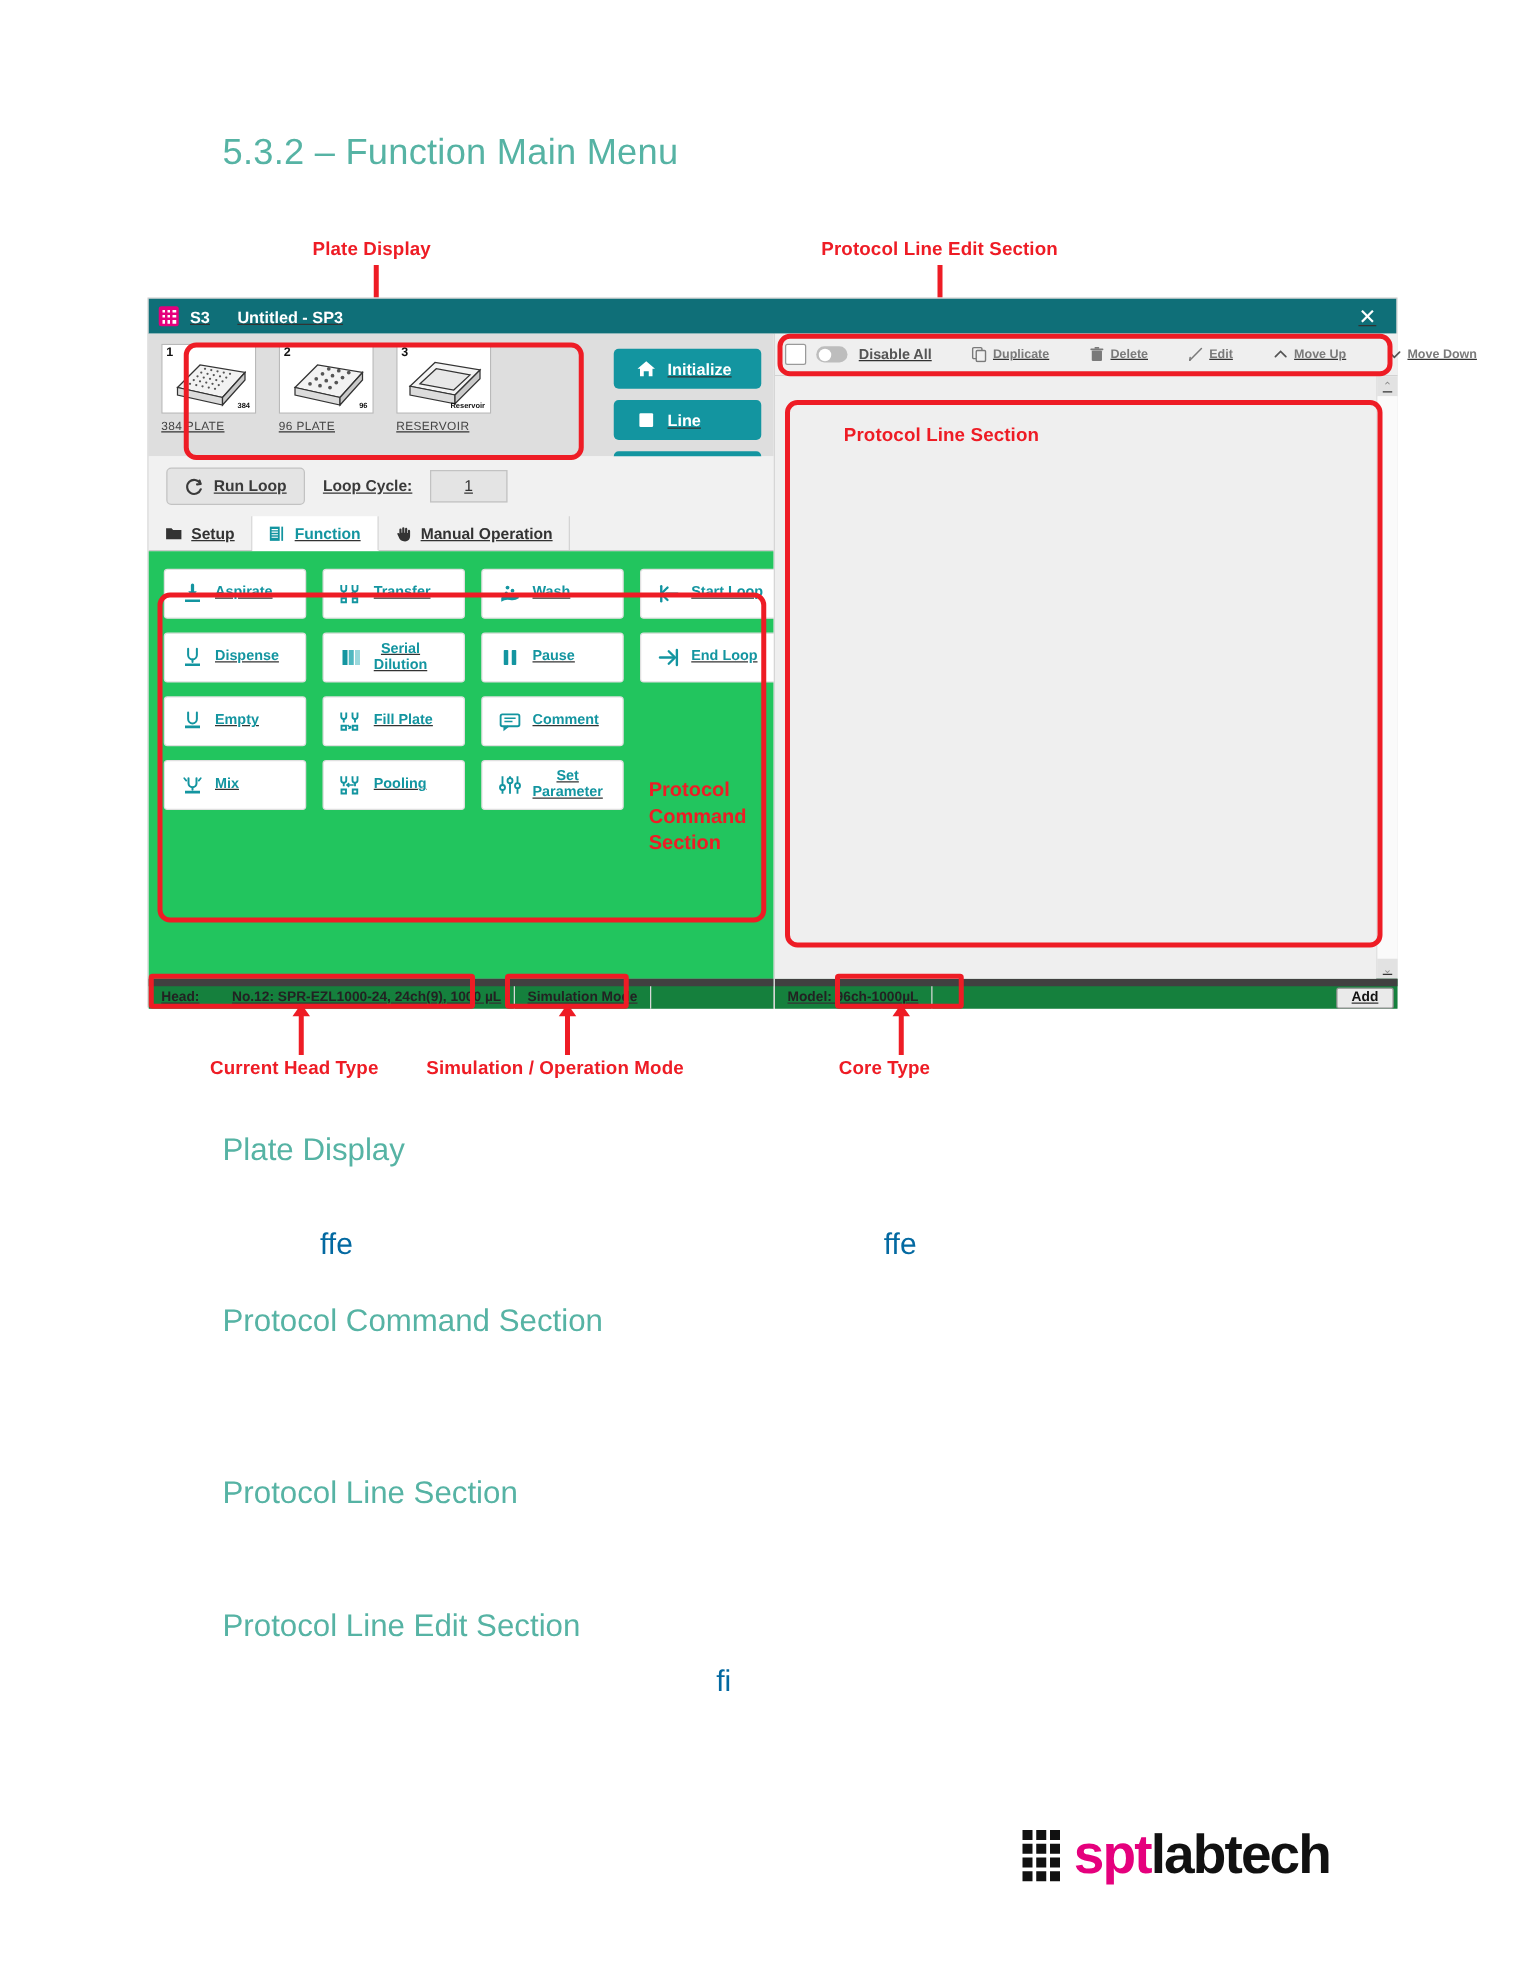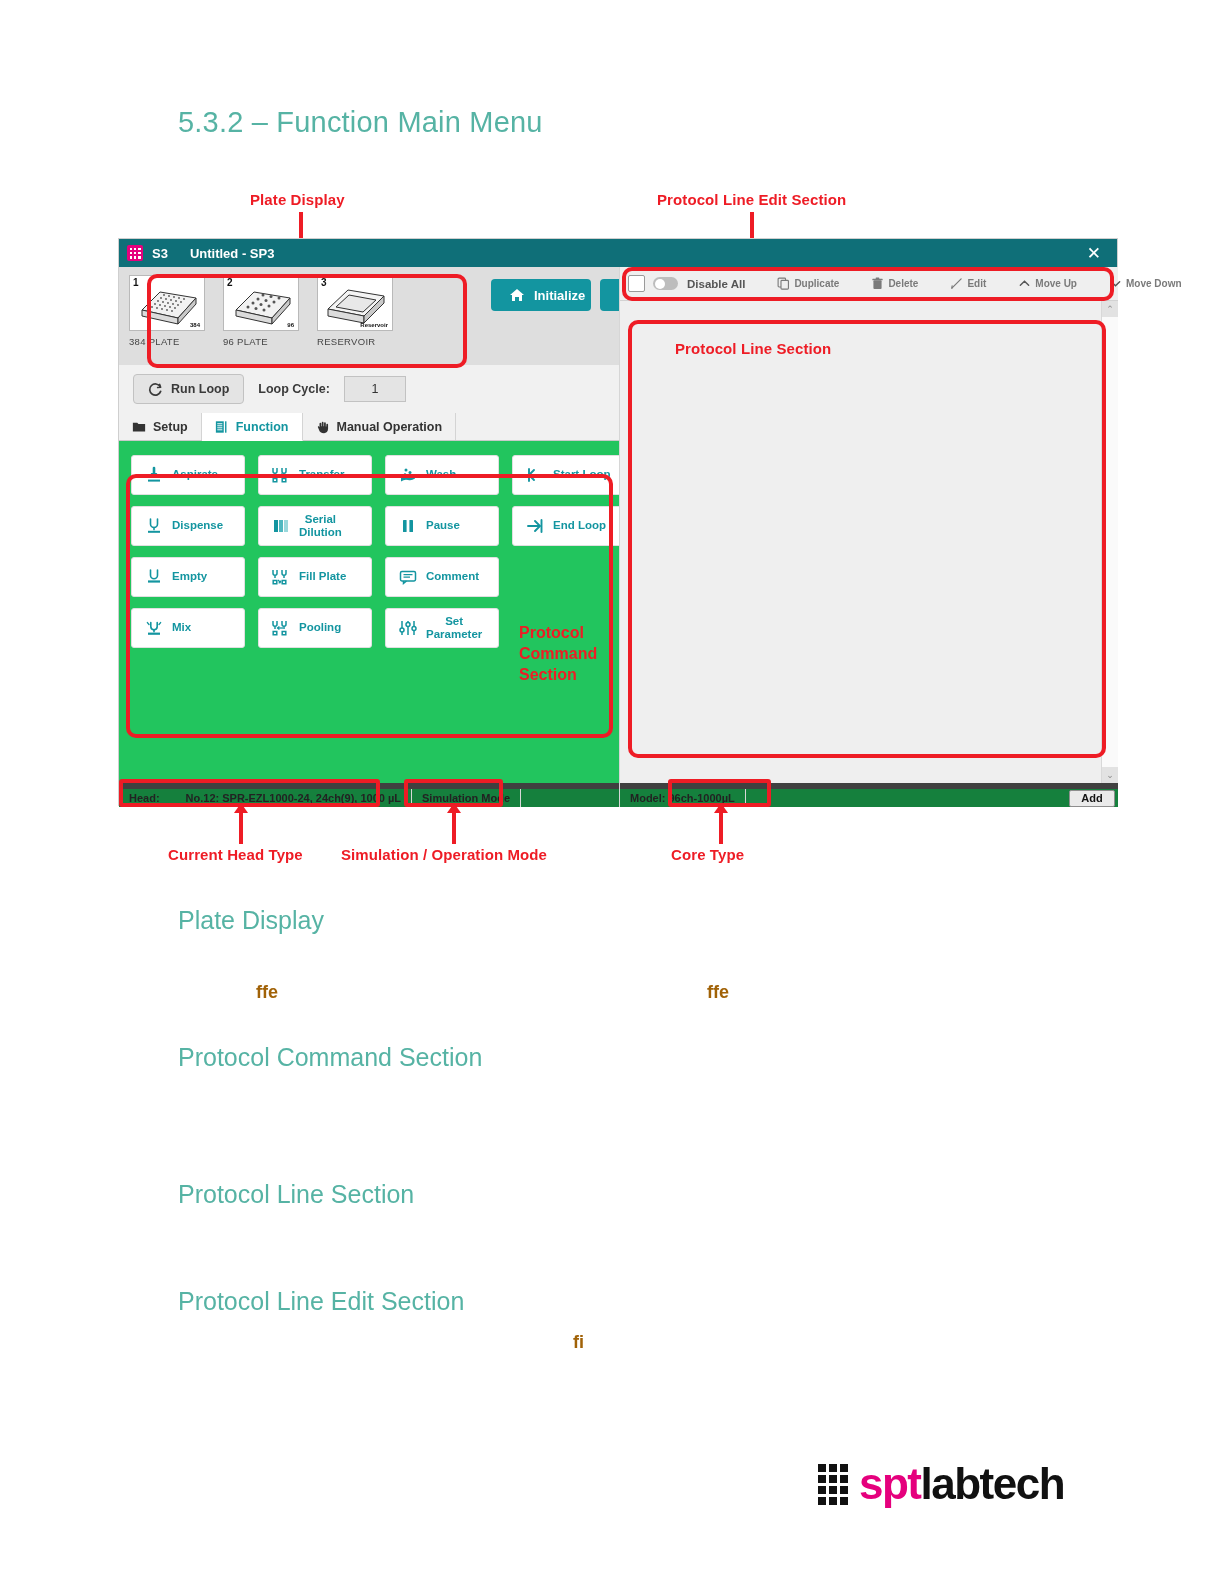--- a/index.html
+++ b/index.html
@@ -16,21 +16,21 @@
   .doc-title {
     position:absolute; left:178px; top:106px;
     font-size:29px; color:#56b3a4; font-weight:400; letter-spacing:.2px;
     white-space:nowrap;
   }
   .teal-head {
     position:absolute; left:178px;
     font-size:25px; color:#56b3a4; font-weight:400; white-space:nowrap;
   }
   .frag {
-    position:absolute; font-size:18px; color:#a16207; font-weight:700;
+    position:absolute; font-size:24px; color:#0369a1; font-weight:400;
   }
 
   
   .ann-label {
     position:absolute; color:#ee1c25; font-weight:bold; font-size:15px;
     white-space:nowrap; letter-spacing:.1px;
   }
   .ann-arrow { position:absolute; background:#ee1c25; width:4px; }
   .ann-arrow::after {
     content:""; position:absolute; left:-5px; width:0; height:0;
@@ -42,21 +42,21 @@
   .ann-box {
     position:absolute; border:4px solid #ee1c25; border-radius:10px;
     pointer-events:none;
   }
   .ann-box.sq { border-radius:3px; }
 
   
   .app-window {
     position:absolute; left:118px; top:238px; width:1000px; height:568px;
     background:#f1f1f1; border:1px solid #cfcfcf;
-    font-size:12px; color:#333;
+    font-size:12px; color:#333;text-decoration:underline;
   }
   .titlebar {
     height:28px; background:#0f6f78; display:flex; align-items:center;
     padding:0 8px; color:#fff;
   }
   .app-icon {
     width:16px; height:16px; background:#e5007d; border-radius:2px;
     display:grid; grid-template-columns:repeat(3,1fr); grid-template-rows:repeat(3,1fr);
     gap:1.5px; padding:2.5px;
   }
@@ -81,21 +81,21 @@
   .plate-strip { display:flex; gap:18px; flex:1; }
   .plate-item { width:76px; }
   .plate-thumb {
     width:76px; height:56px; background:#fff; border:1px solid #b9b9b9;
     position:relative; overflow:hidden;
   }
   .plate-num { position:absolute; left:3px; top:1px; font-size:10px; font-weight:bold; color:#111; }
   .plate-sub { position:absolute; right:4px; bottom:2px; font-size:6px; font-weight:bold; color:#111; }
   .plate-caption { font-size:9.5px; color:#444; margin-top:5px; letter-spacing:.3px; }
 
-  .action-col { width:118px; display:flex; flex-direction:row; gap:9px; padding-top:4px; }
+  .action-col { width:118px; display:flex; flex-direction:column; gap:9px; padding-top:4px; }
   .btn-teal {
     height:32px; background:#1395a0; color:#fff; border:none; border-radius:4px;
     display:flex; align-items:center; gap:9px; padding-left:18px;
     font-size:13px; font-weight:bold; cursor:pointer; font-family:inherit;
   }
   .ico-w { width:16px; height:16px; display:inline-block; flex:none; }
 
   
   .loop-row {
     height:48px; display:flex; align-items:center; padding:0 14px; gap:14px;

